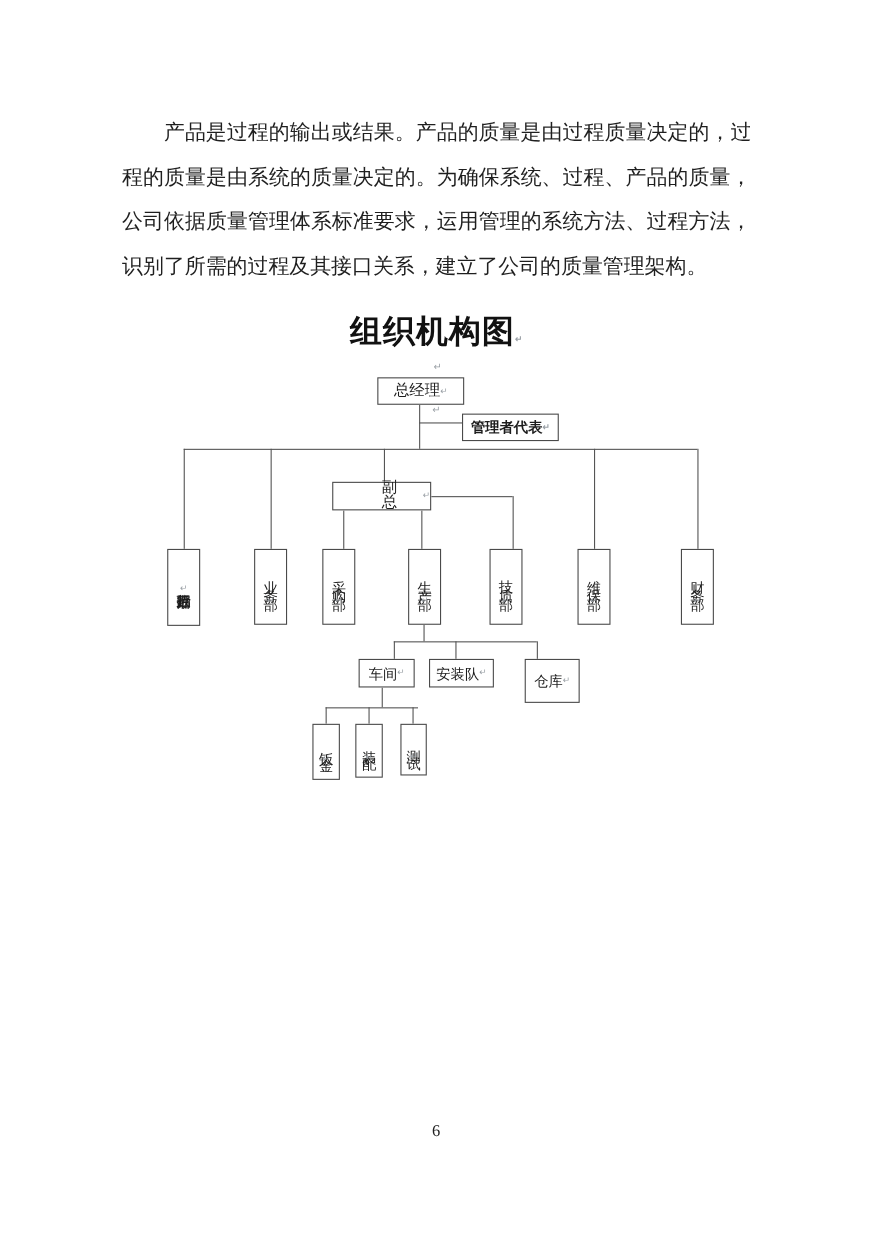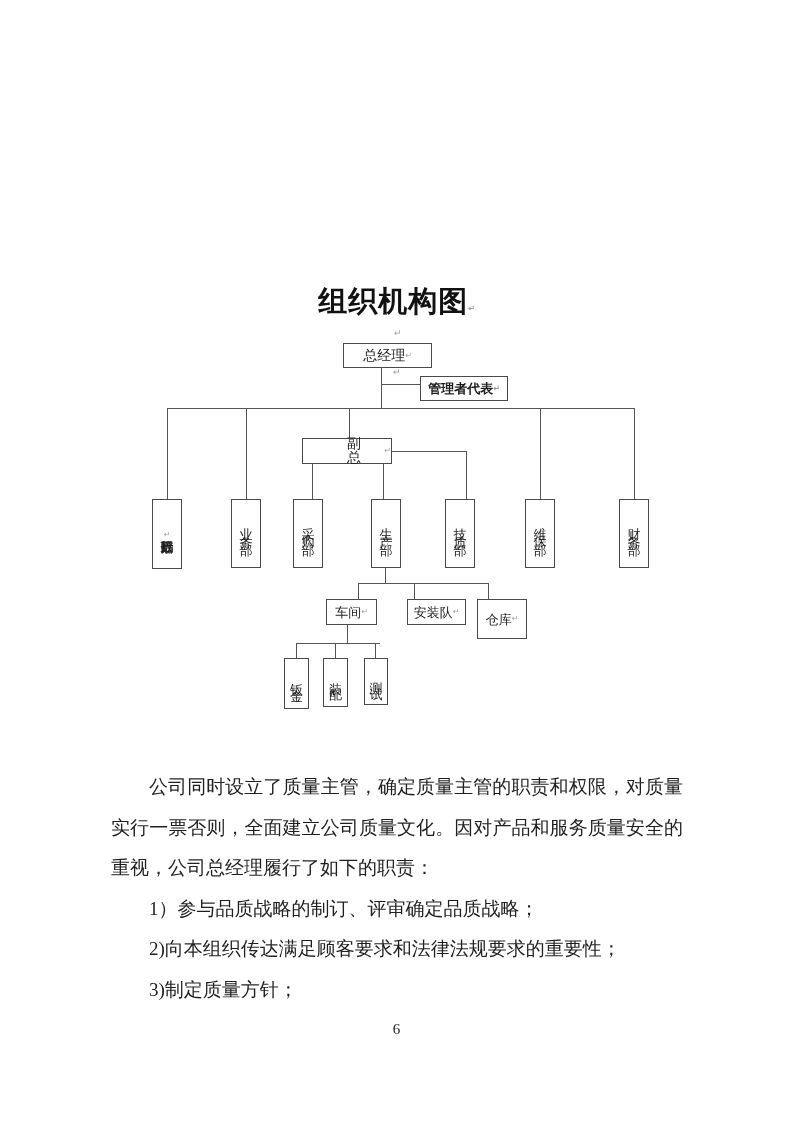--- a/index.html
+++ b/index.html
@@ -76,20 +76,21 @@
     text-align:center;
     font-size:15px;
     color:#1f1f1f;
   }
 </style>
 </head>
 <body>
 
 <div class="page">
 
+  <div class="para" style="top:101px;">产品是过程的输出或结果。产品的质量是由过程质量决定的，过程的质量是由系统的质量决定的。为确保系统、过程、产品的质量，公司依据质量管理体系标准要求，运用管理的系统方法、过程方法，识别了所需的过程及其接口关系，建立了公司的质量管理架构。</div>
 
   <div class="chart-title">
     <span>组织机构图</span><span class="mark">↵</span>
   </div>
 
   <div>
 
     <span class="float-mark" style="left:394px;top:328px;">↵</span>
     <span class="float-mark" style="left:393px;top:367px;">↵</span>
 
@@ -109,21 +110,21 @@
     <div class="hl" style="left:358px;top:583px;width:130px;"></div>
     <div class="vl" style="left:358px;top:583px;height:16px;"></div>
     <div class="vl" style="left:414px;top:583px;height:16px;"></div>
     <div class="vl" style="left:488px;top:583px;height:16px;"></div>
     <div class="vl" style="left:347px;top:625px;height:18px;"></div>
     <div class="hl" style="left:296px;top:643px;width:84px;"></div>
     <div class="vl" style="left:296px;top:643px;height:15px;"></div>
     <div class="vl" style="left:335px;top:643px;height:15px;"></div>
     <div class="vl" style="left:375px;top:643px;height:15px;"></div>
 
-    <div class="box" style="left:343px;top:343px;width:89px;height:25px;font-size:14px;">
+    <div class="box" style="left:343px;top:343px;width:79px;height:25px;font-size:14px;">
       <span>总经理</span>
         <span class="mark">↵</span>
     </div>
     <div class="box" style="left:420px;top:376px;width:88px;height:25px;font-weight:bold;">
       <span>管理者代表</span>
         <span class="mark">↵</span>
     </div>
     <div class="box" style="left:302px;top:438px;width:90px;height:26px;font-size:14px;padding-left:44px;">
       <span>副　总</span>
         <span class="mark">↵</span>
@@ -148,43 +149,37 @@
       <span class="vtext v3"><span>维保部</span><span class="mark">↵</span></span>
     </div>
     <div class="box" style="left:619px;top:499px;width:30px;height:69px;">
       <span class="vtext v3"><span>财务部</span><span class="mark">↵</span></span>
     </div>
 
     <div class="box" style="left:326px;top:599px;width:51px;height:26px;">
       <span>车间</span>
         <span class="mark">↵</span>
     </div>
-    <div class="box" style="left:407px;top:599px;width:59px;height:26px;">
+    <div class="box" style="left:390px;top:599px;width:59px;height:26px;">
       <span>安装队</span>
         <span class="mark">↵</span>
     </div>
     <div class="box" style="left:477px;top:599px;width:50px;height:40px;">
       <span>仓库</span>
         <span class="mark">↵</span>
     </div>
 
     <div class="box" style="left:284px;top:658px;width:25px;height:51px;">
       <span class="vtext v2"><span>钣金</span><span class="mark">↵</span></span>
     </div>
     <div class="box" style="left:323px;top:658px;width:25px;height:49px;">
       <span class="vtext v2"><span>装配</span><span class="mark">↵</span></span>
     </div>
     <div class="box" style="left:364px;top:658px;width:24px;height:47px;">
       <span class="vtext v2"><span>测试</span><span class="mark">↵</span></span>
     </div>
 
   </div>
 
-  <div class="para" style="top:767px;">
-    <div>公司同时设立了质量主管，确定质量主管的职责和权限，对质量实行一票否则，全面建立公司质量文化。因对产品和服务质量安全的重视，公司总经理履行了如下的职责：</div>
-    <div class="list-item">1）参与品质战略的制订、评审确定品质战略；</div>
-    <div class="list-item">2)向本组织传达满足顾客要求和法律法规要求的重要性；</div>
-    <div class="list-item">3)制定质量方针；</div>
-  </div>
 
   <div class="page-number">6</div>
 
 </div>
 
 </body></html>

